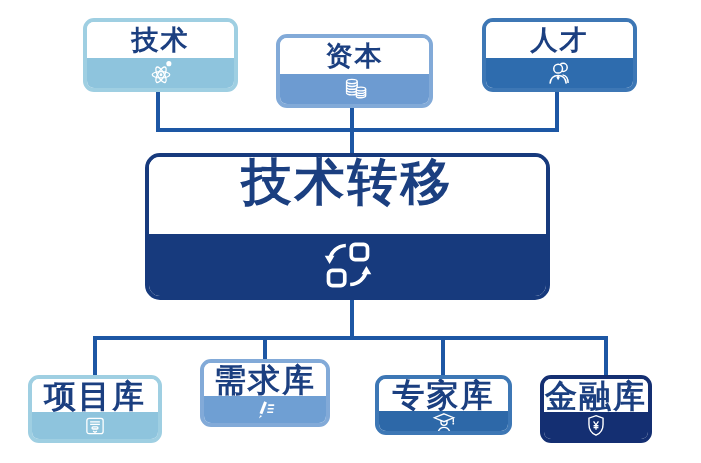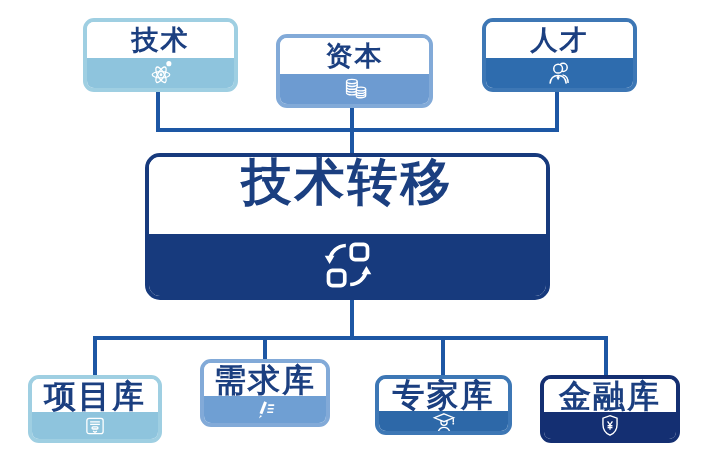--- a/index.html
+++ b/index.html
@@ -177,21 +177,21 @@
           <circle cx="24" cy="20" r="5.5"></circle>
           <polygon points="24,5 41,12 24,19 7,12" fill="var(--theme)"></polygon>
           <path d="M40.5 13 v7.5"></path>
           <circle cx="40.5" cy="22.5" r="1.6" fill="#ffffff" stroke="none"></circle>
           <path d="M13 41 c1-9 5-12 11-12 c6 0 10 3 11 12"></path>
         </svg>
       </span>
     </div>
   </div>
 
-  <div class="node n-bottom" style="left: 540px; top: 375px; width: 140px; height: 68px; text-align: center; --theme: #142f72; --border: #142f72;">
+  <div class="node n-bottom" style="left: 540px; top: 375px; width: 112px; height: 68px; text-align: center; --theme: #142f72; --border: #142f72;">
     <div class="node-label">金融库</div>
     <div class="node-icons">
       <span class="icon">
         <svg width="26" height="26" viewBox="0 0 48 48" fill="none" stroke="#ffffff" stroke-width="2.6">
           <path d="M24 5 L37 9.5 V21 c0 10 -5.5 16.5 -13 20 C16.5 37.5 11 31 11 21 V9.5 Z"></path>
           <path d="M19.5 15.5 L24 22 L28.5 15.5" stroke-width="2.4"></path>
           <path d="M24 22 V31 M19.5 23.5 H28.5 M19.5 27 H28.5" stroke-width="2.4"></path>
         </svg>
       </span>
     </div>

